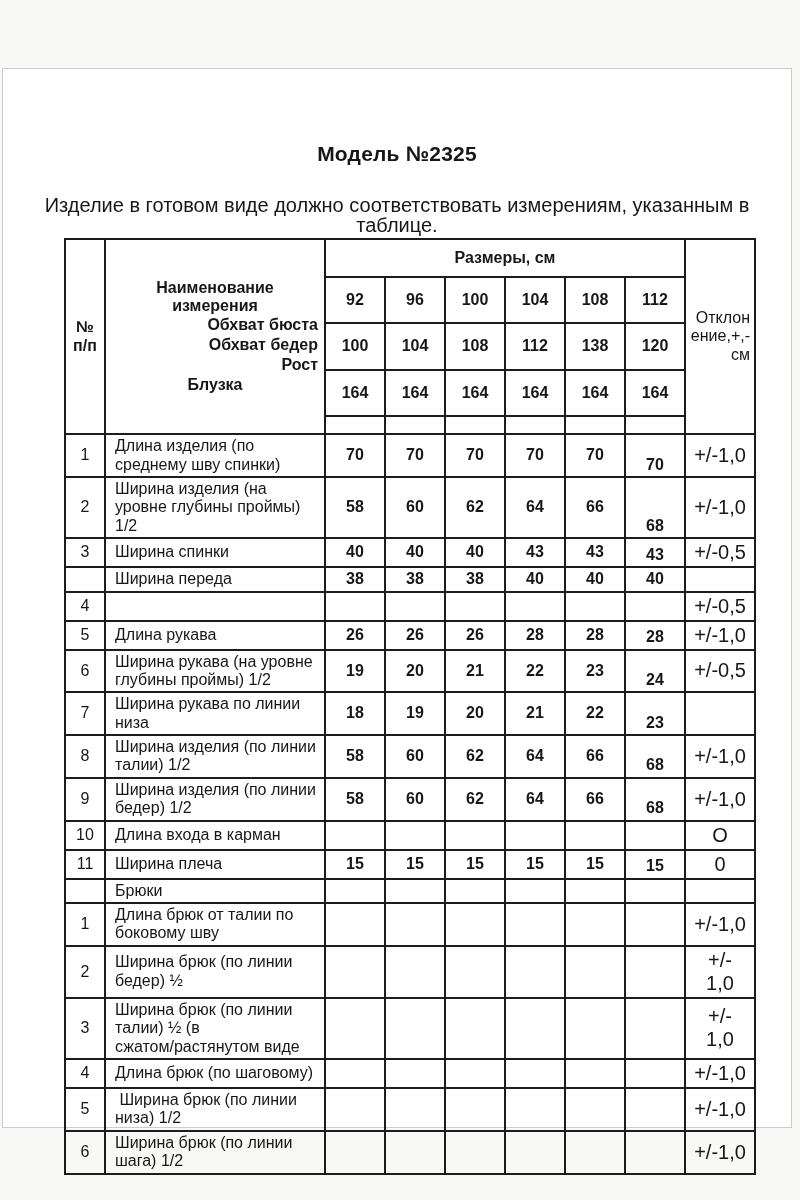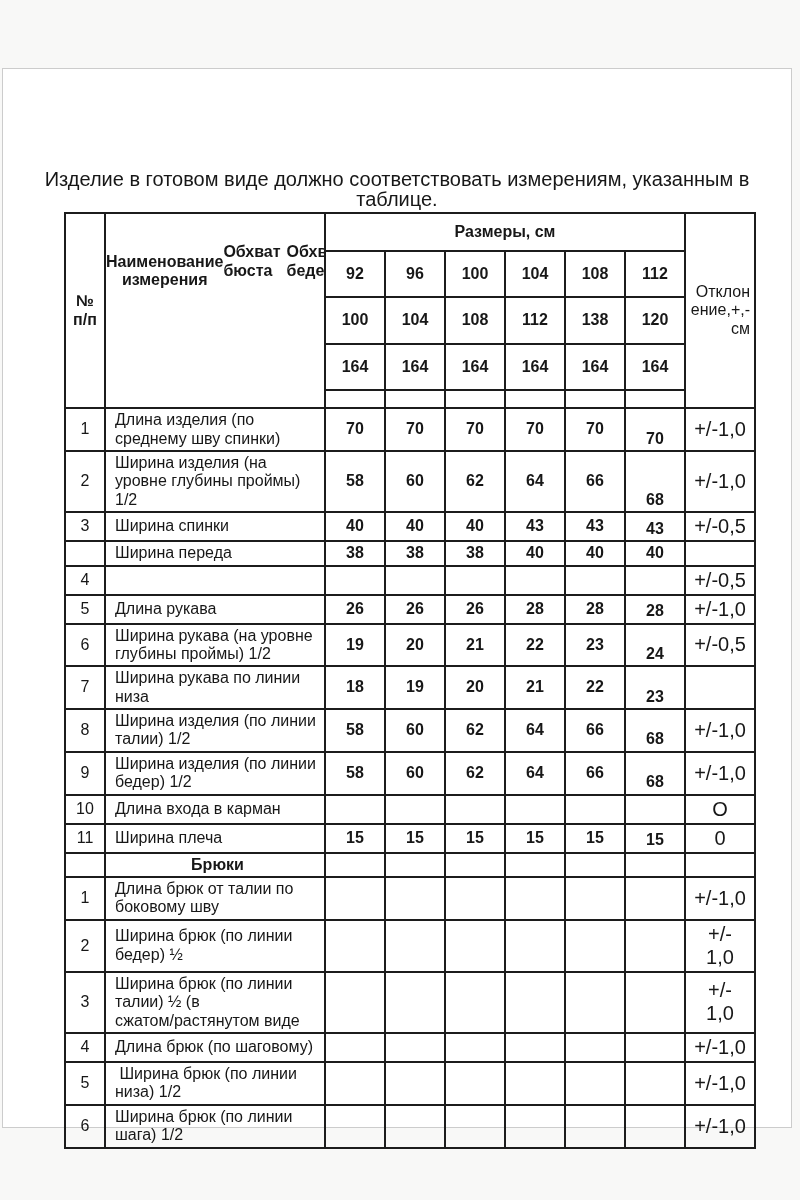--- a/index.html
+++ b/index.html
@@ -41,44 +41,45 @@
     border:2px solid #1c1c1c;
     font-size:16px;line-height:1.15;
     vertical-align:middle;
     padding:2px 4px;
     box-sizing:border-box;
     overflow:hidden;
   }
   
   .num-h{white-space:pre-line;text-align:center;font-weight:700;font-size:15px;line-height:1.2;}
   .name-h{padding:0 !important;vertical-align:top;}
-  .nh{display:flex;height:118px;}
+  .nh{display:flex;flex-direction:column;height:118px;}
   .nh-main{height:38px;display:flex;align-items:center;justify-content:center;
            text-align:center;font-weight:700;white-space:pre-line;line-height:1.1;}
   .nh-r{height:20px;display:flex;align-items:center;justify-content:flex-end;
         padding-right:6px;font-weight:700;}
   .nh-c{height:20px;display:flex;align-items:center;justify-content:center;font-weight:700;}
   .sizes-h{height:38px;text-align:center;font-weight:700;}
   .dev-h{white-space:pre-line;text-align:right;font-weight:400;font-size:15px;line-height:1.2;}
   tr.hnum td{height:16px;text-align:center;font-weight:700;padding:13px 2px;}
   tr.hblank td{height:18px;}
   
   #table-body td{height:22px;}
   #table-body .num{text-align:center;font-size:16px;}
   #table-body .name{text-align:left;white-space:pre-line;padding-left:9px;}
   #table-body .val{text-align:center;font-weight:700;}
   #table-body .v6{vertical-align:bottom;padding-bottom:2px;}
   #table-body .dev{text-align:center;font-size:20px;white-space:pre-line;}
-  #table-body tr.section .name{text-align:center;font-weight:700;border-radius:11px;}
+  #table-body tr.section .name{font-weight:400;border-radius:11px;}
 </style>
 </head>
 <body>
 
 <div class="page-card">
 
+  <div class="doc-title">Модель №2325</div>
 
   <div class="doc-subtitle">Изделие в готовом виде должно соответствовать измерениям, указанным в таблице.</div>
 
   <table class="meas">
     <colgroup>
       <col style="width:40px">
         <col style="width:220px">
       <col style="width:60px">
         <col style="width:60px">
         <col style="width:60px">

